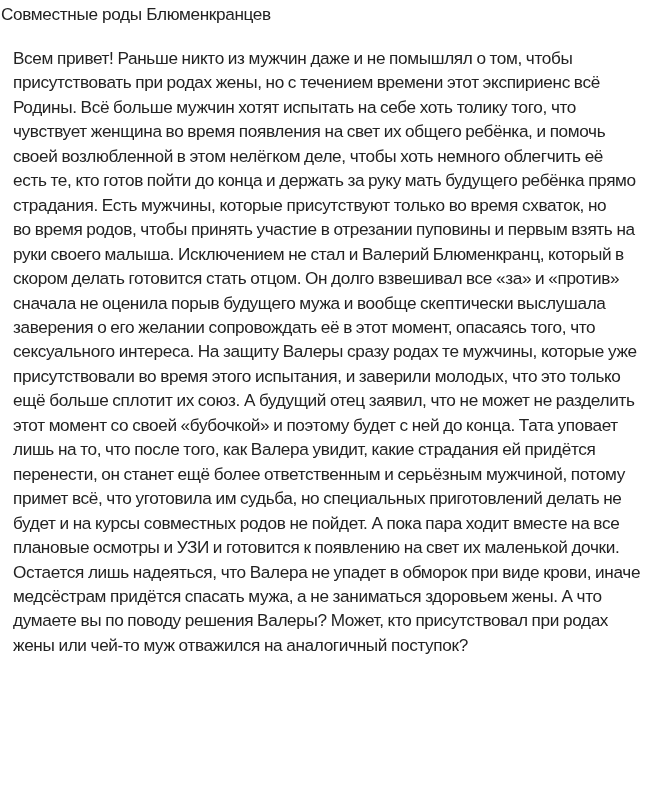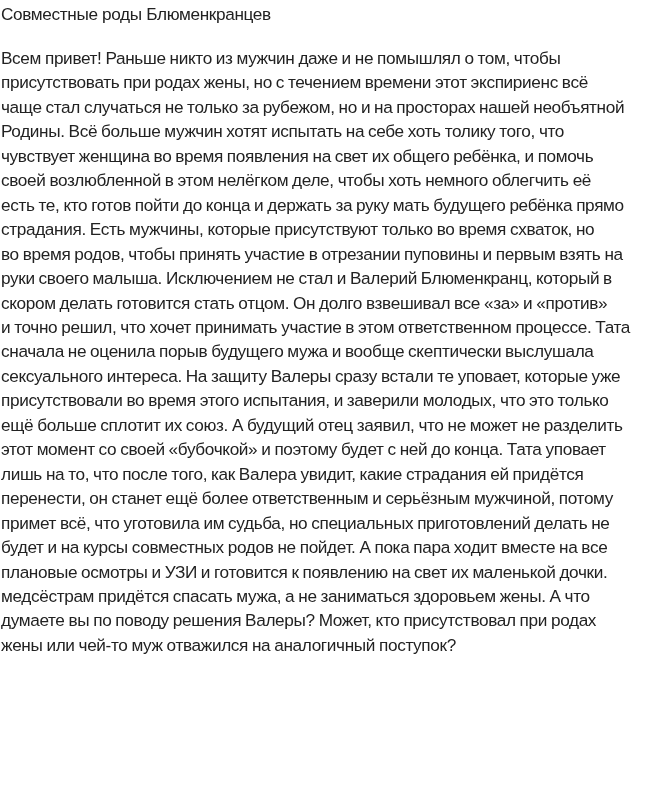--- a/index.html
+++ b/index.html
@@ -24,56 +24,56 @@
     .title {
       margin: 0;
       padding-top: 2px;
       font-size: 17.2px;
       font-weight: normal;
       line-height: 24px;
       letter-spacing: -0.35px;
       white-space: nowrap;
     }
     .body-text {
-      margin: 20px 0 0 0;
+      margin: 20px 0 0 12px;
       font-size: 17.2px;
       line-height: 24.45px;
       letter-spacing: -0.35px;
       word-spacing: -0.5px;
     }
     .line {
       display: block;
       white-space: nowrap;
     }
   </style>
 </head>
 <body>
 
 <div class="article">
   <h1 class="title">Совместные роды Блюменкранцев</h1>
   <div class="body-text">
     <span class="line">Всем привет! Раньше никто из мужчин даже и не помышлял о том, чтобы</span>
     <span class="line">присутствовать при родах жены, но с течением времени этот экспириенс всё</span>
-    <span class="line">чаще стал случаться не только за рубежом, но и на просторах нашей необъятной</span>
     <span class="line">Родины. Всё больше мужчин хотят испытать на себе хоть толику того, что</span>
     <span class="line">чувствует женщина во время появления на свет их общего ребёнка, и помочь</span>
     <span class="line">своей возлюбленной в этом нелёгком деле, чтобы хоть немного облегчить её</span>
     <span class="line">есть те, кто готов пойти до конца и держать за руку мать будущего ребёнка прямо</span>
     <span class="line">страдания. Есть мужчины, которые присутствуют только во время схваток, но</span>
     <span class="line">во время родов, чтобы принять участие в отрезании пуповины и первым взять на</span>
     <span class="line">руки своего малыша. Исключением не стал и Валерий Блюменкранц, который в</span>
     <span class="line">скором делать готовится стать отцом. Он долго взвешивал все «за» и «против»</span>
-    <span class="line">и точно решил, что хочет принимать участие в этом ответственном процессе. Тата</span>
     <span class="line">сначала не оценила порыв будущего мужа и вообще скептически выслушала</span>
-    <span class="line">сексуального интереса. На защиту Валеры сразу встали те уповает, которые уже</span>
+    <span class="line">заверения о его желании сопровождать её в этот момент, опасаясь того, что</span>
+    <span class="line">сексуального интереса. На защиту Валеры сразу родах те мужчины, которые уже</span>
     <span class="line">присутствовали во время этого испытания, и заверили молодых, что это только</span>
     <span class="line">ещё больше сплотит их союз. А будущий отец заявил, что не может не разделить</span>
     <span class="line">этот момент со своей «бубочкой» и поэтому будет с ней до конца. Тата уповает</span>
     <span class="line">лишь на то, что после того, как Валера увидит, какие страдания ей придётся</span>
     <span class="line">перенести, он станет ещё более ответственным и серьёзным мужчиной, потому</span>
     <span class="line">примет всё, что уготовила им судьба, но специальных приготовлений делать не</span>
     <span class="line">будет и на курсы совместных родов не пойдет. А пока пара ходит вместе на все</span>
     <span class="line">плановые осмотры и УЗИ и готовится к появлению на свет их маленькой дочки.</span>
+    <span class="line">Остается лишь надеяться, что Валера не упадет в обморок при виде крови, иначе</span>
     <span class="line">медсёстрам придётся спасать мужа, а не заниматься здоровьем жены. А что</span>
     <span class="line">думаете вы по поводу решения Валеры? Может, кто присутствовал при родах</span>
     <span class="line">жены или чей-то муж отважился на аналогичный поступок?</span>
   </div>
 </div>
 
 </body></html>

